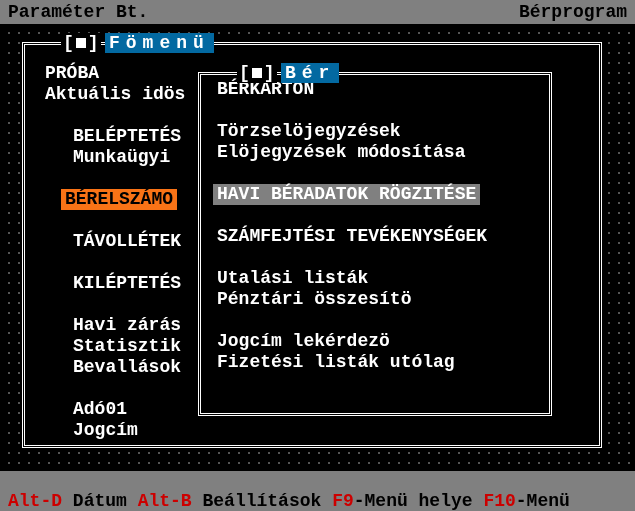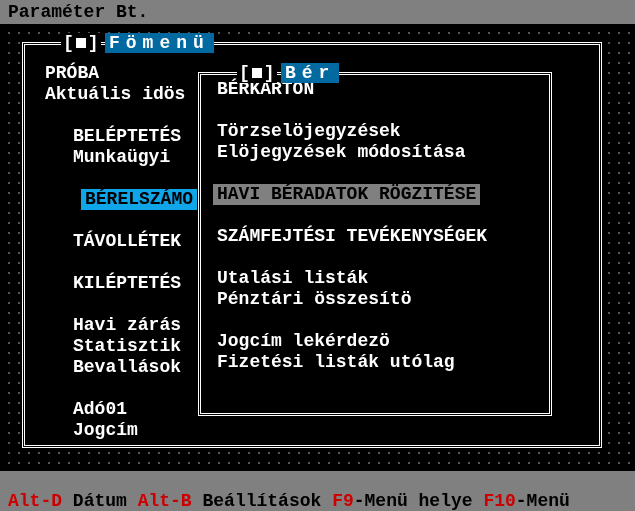--- a/index.html
+++ b/index.html
@@ -14,21 +14,20 @@
     overflow: hidden;
     position: relative;
   }
   .topbar {
     background: #808080;
     color: #000;
     padding: 2px 8px;
     height: 24px;
     display: flex;
     justify-content: space-between;
-    flex-direction: column;
   }
   .dotfill {
     position: absolute;
     top: 24px;
     left: 0;
     width: 635px;
     height: 460px;
     background-image: radial-gradient(#555 1px, transparent 1px);
     background-size: 10px 10px;
     background-position: 4px 4px;
@@ -73,43 +72,43 @@
     margin-top: 14px;
     margin-left: 10px;
   }
   .main-items .item {
     padding: 0 4px;
     white-space: nowrap;
     line-height: 21px;
   }
   .main-items .item.indent { margin-left: 28px; }
   .main-items .item.sel {
-    background: #0ea5e9;
+    background: #f97316;
     color: #000;
     display: inline-block;
-    margin-left: 40px;
+    margin-left: 20px;
   }
   .main-items .gap { height: 21px; }
   .sub-win {
     top: 72px;
     left: 198px;
     width: 354px;
     height: 344px;
   }
   .sub-items {
     margin-left: 6px;
   }
   .sub-items .item {
     padding: 0 4px;
     white-space: nowrap;
     line-height: 21px;
   }
   .sub-items .item.sel {
     background: #808080;
-    color: #000000;
+    color: #ffffff;
     display: inline-block;
   }
   .sub-items .gap { height: 21px; }
   .statusbar {
     position: absolute;
     bottom: 0;
     left: 0;
     width: 635px;
     background: #808080;
     color: #000;

